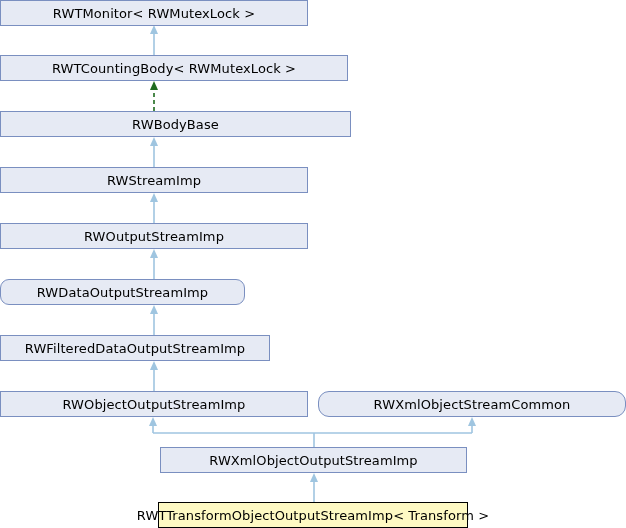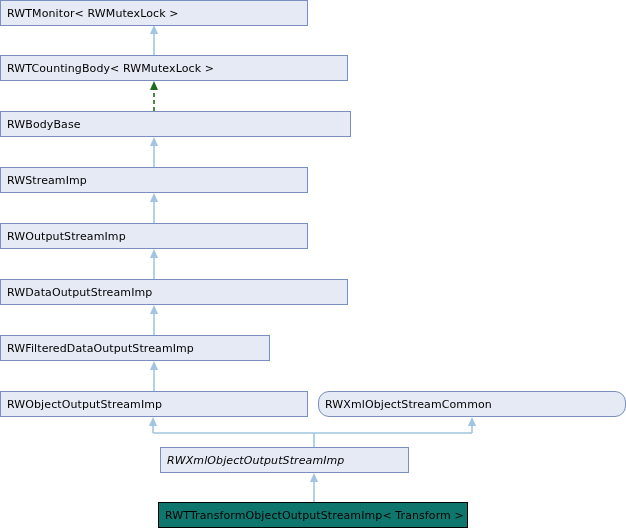--- a/index.html
+++ b/index.html
@@ -15,32 +15,32 @@
     width: 626px;
     height: 528px;
     background: #ffffff;
     overflow: hidden;
   }
   .node {
     position: absolute;
     box-sizing: border-box;
     display: flex;
     align-items: center;
-    justify-content: flex-start;
+    justify-content: center;
     height: 26px;
     background: #e6eaf4;
     border: 1px solid #7a8fc0;
-    font-size: 11px;
+    font-size: 13px;
     color: #000000;
     letter-spacing: 0.1px;
     white-space: nowrap;
     line-height: 1;
   }
   .node.focus {
-    background: #0f766e;
+    background: #fef9c3;
     border: 1px solid #000000;
   }
   .node .label {
     display: block;
     padding: 0 6px;
   }
   svg.edges {
     position: absolute;
     left: 0;
     top: 0;
@@ -124,37 +124,37 @@
   </div>
 
   <div class="node" style="left:0px; top:167px; width:308px;">
     <span class="label">RWStreamImp</span>
   </div>
 
   <div class="node" style="left:0px; top:223px; width:308px;">
     <span class="label">RWOutputStreamImp</span>
   </div>
 
-  <div class="node" style="left:0px; top:279px; width:348px;">
+  <div class="node" style="left:0px; top:279px; width:245px;border-radius:9px;">
     <span class="label">RWDataOutputStreamImp</span>
   </div>
 
   <div class="node" style="left:0px; top:335px; width:270px;">
     <span class="label">RWFilteredDataOutputStreamImp</span>
   </div>
 
   <div class="node" style="left:0px; top:391px; width:308px;">
     <span class="label">RWObjectOutputStreamImp</span>
   </div>
 
   <div class="node" style="left:318px; top:391px; width:308px;border-radius:11px;">
     <span class="label">RWXmlObjectStreamCommon</span>
   </div>
 
-  <div class="node" style="left:160px; top:447px; width:249px;font-style:italic;">
+  <div class="node" style="left:160px; top:447px; width:307px;">
     <span class="label">RWXmlObjectOutputStreamImp</span>
   </div>
 
   <div class="node focus" style="left:158px; top:502px; width:310px;">
     <span class="label">RWTTransformObjectOutputStreamImp&lt; Transform &gt;</span>
   </div>
 
 </div>
 
 </body></html>

